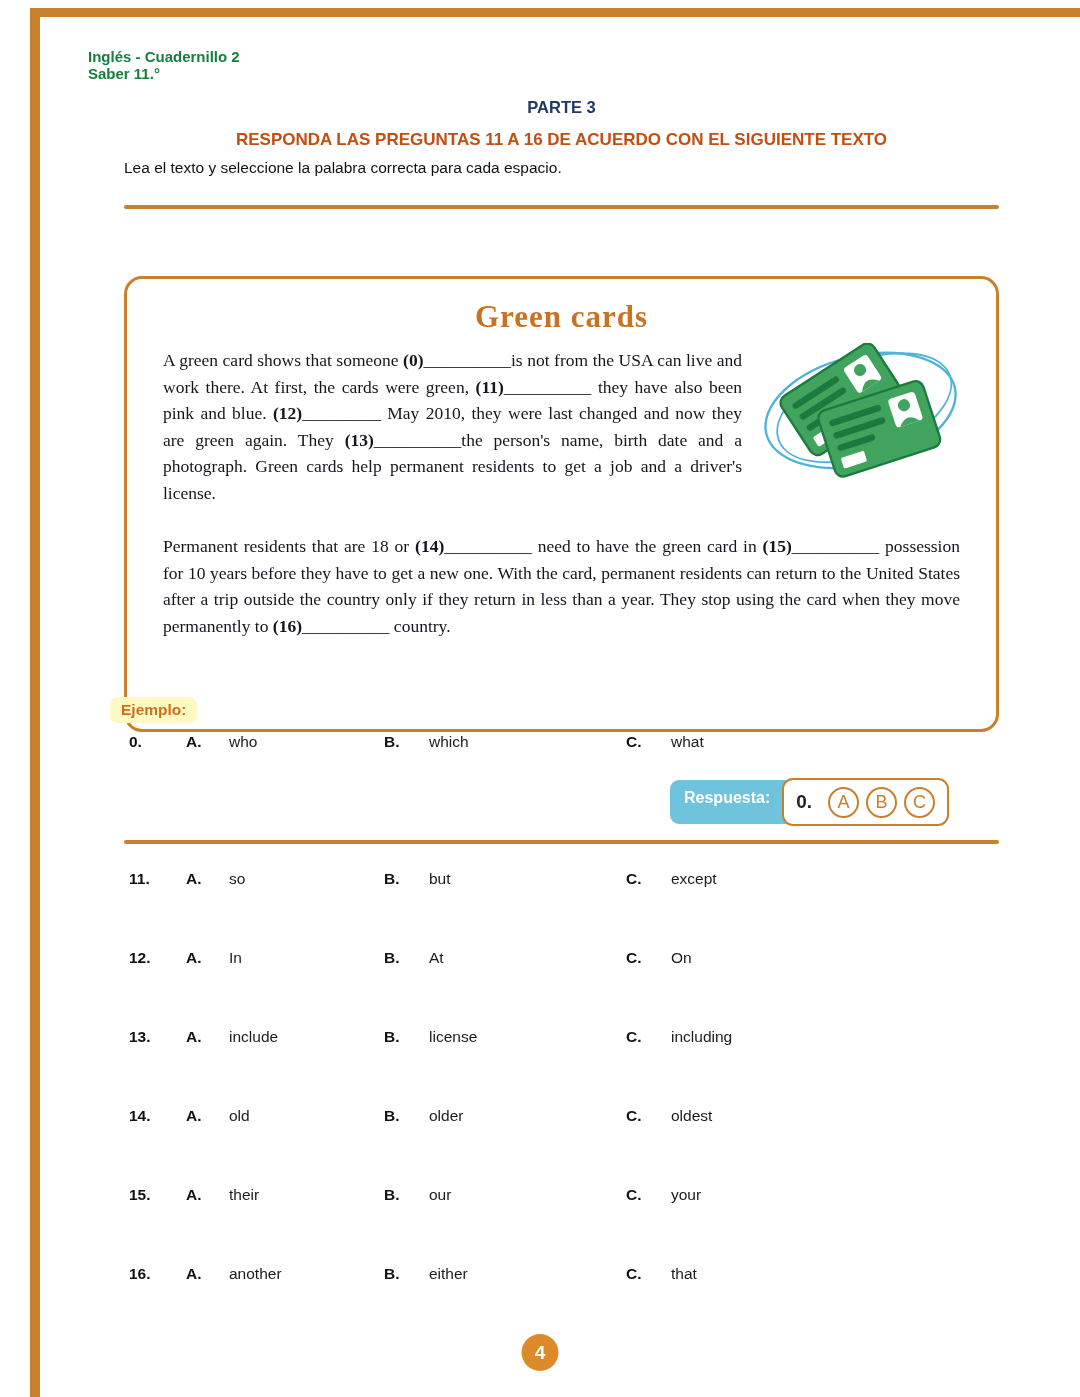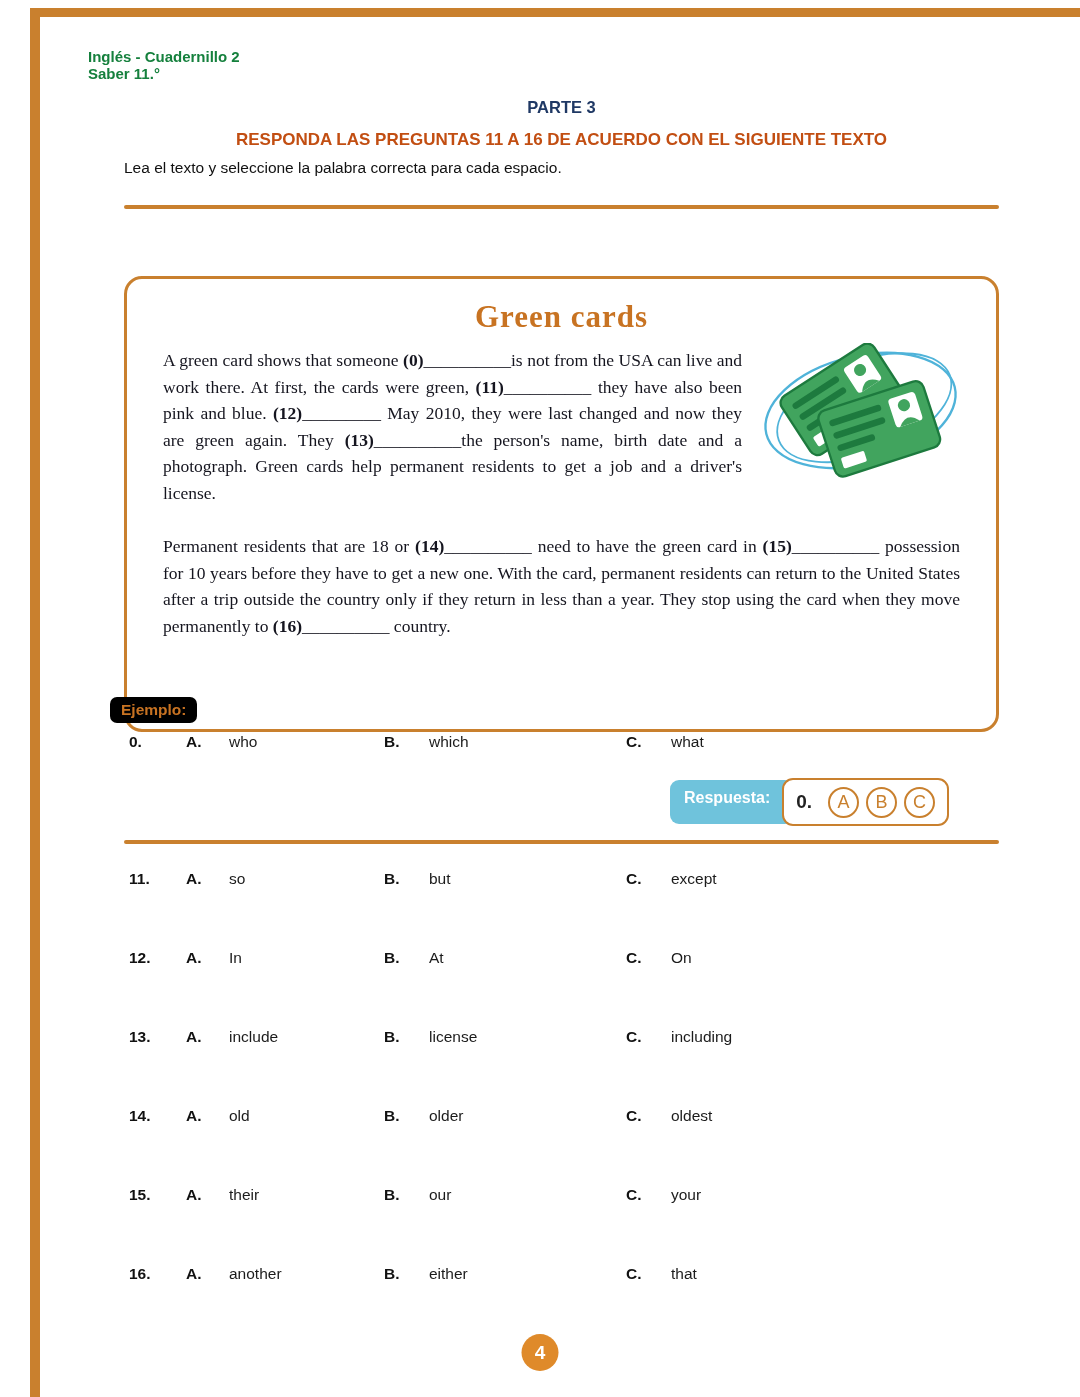--- a/index.html
+++ b/index.html
@@ -45,21 +45,21 @@
   .card-illustration { float:right; width:210px; height:135px; margin:-4px -6px 4px 14px; }
   .passage-par {
     font-family:"Liberation Serif", serif;
     font-size:17.5px; line-height:26.5px;
     text-align:justify; color:#15151f;
     margin-bottom:27px;
   }
 
   .example-badge {
     position:absolute; left:110px; top:697px;
-    background:#000000; color:#C87322; font-weight:bold;
+    background:#fef9c3; color:#C87322; font-weight:bold;
     font-size:15.5px; padding:4px 11px; border-radius:7px;
   }
 
   .option-grid {
     display:grid;
     grid-template-columns:57px 43px 155px 45px 197px 45px auto;
     padding-left:5px;
     font-size:15.5px; align-items:baseline;
   }
   .example-row { top:733px; }

